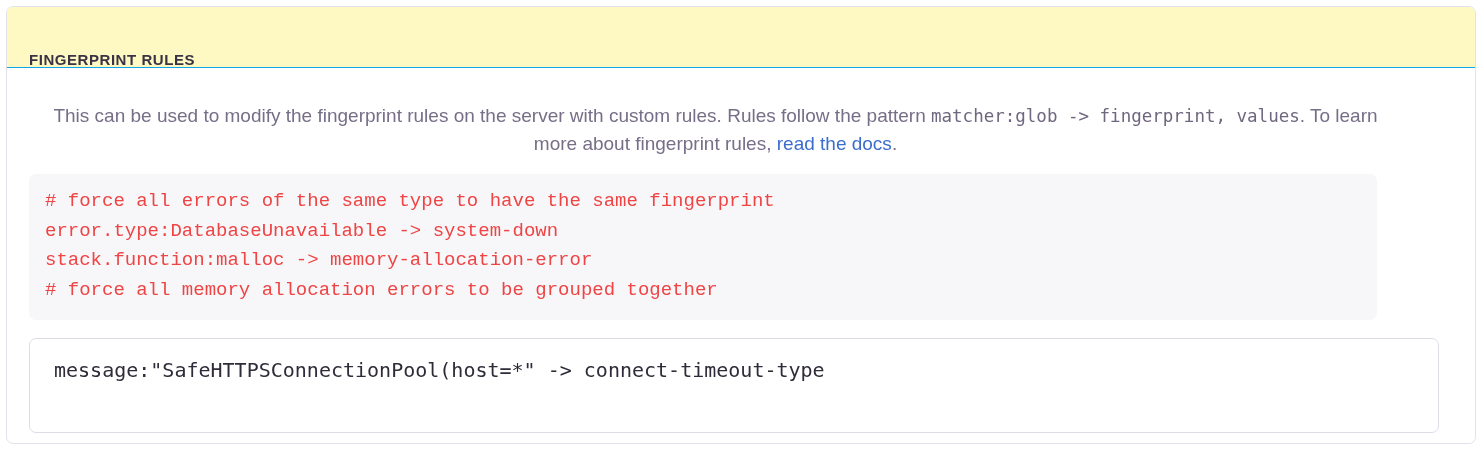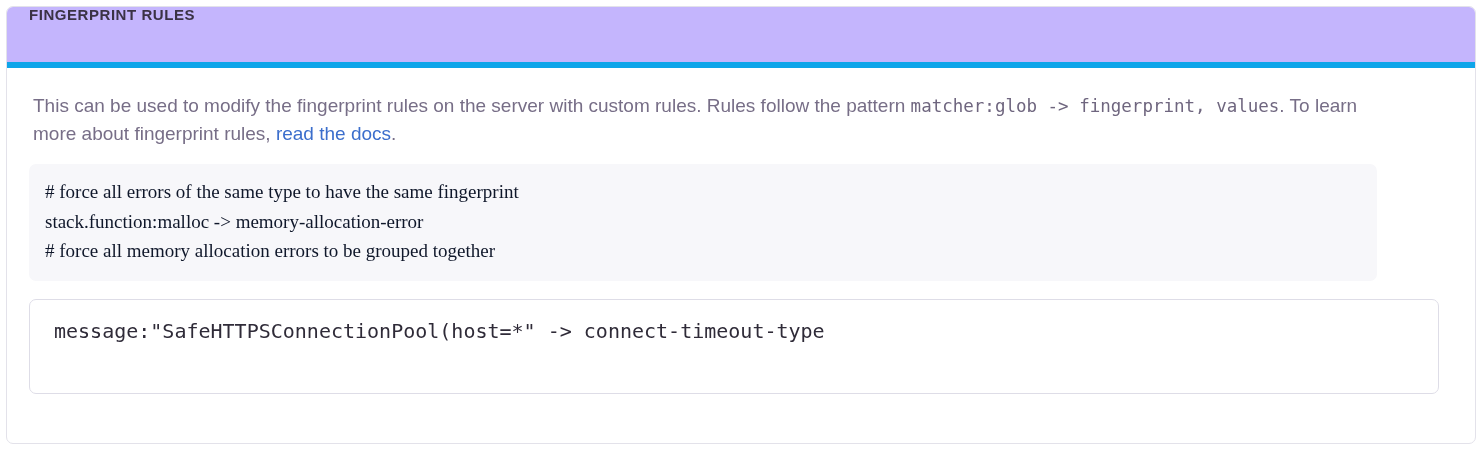--- a/index.html
+++ b/index.html
@@ -23,46 +23,47 @@
     box-sizing: border-box;
     background: #ffffff;
     border: 1px solid #e3e2ea;
     border-radius: 7px;
     overflow: hidden;
   }
 
   .panel-header {
     height: 61px;
     box-sizing: border-box;
-    background: #c4b5fd;
-    border-bottom: 6px solid #0ea5e9;
+    background: #fef9c3;
+    border-bottom: 1px solid #0ea5e9;
     display: flex;
-    align-items: flex-start;
+    align-items: flex-end;
     padding: 0 22px;
   }
 
   .panel-title {
     font-size: 15px;
     font-weight: bold;
     color: #3a3245;
     letter-spacing: 0.55px;
     text-transform: uppercase;
     line-height: 1;
   }
 
   .panel-body {
     padding: 20px 22px 0 22px;
   }
 
   .description {
     font-size: 19px;
     line-height: 27px;
     color: #776e87;
-    margin: 4px;
+    margin: 14px;
     max-width: 1345px;
+    text-align: center;
   }
 
   .inline-code {
     font-family: "DejaVu Sans Mono", "Liberation Mono", monospace;
     font-size: 17.5px;
     color: #6f667f;
     white-space: pre;
   }
 
   .doc-link {
@@ -73,24 +74,24 @@
   .code-block {
     margin-top: 17px;
     background: #f7f7fa;
     border-radius: 7px;
     padding: 13px 16px 15px 16px;
     width: 1348px;
     box-sizing: border-box;
   }
 
   .code-line {
-    font-family: Liberation Serif, serif;
+    font-family: Liberation Mono, monospace;
     font-size: 19px;
     line-height: 29.5px;
-    color: #0f172a;
+    color: #ef4444;
     white-space: pre;
   }
 
   .rules-textarea {
     display: block;
     margin-top: 18px;
     width: 1410px;
     height: 95px;
     box-sizing: border-box;
     padding: 18px 24px;
@@ -115,20 +116,21 @@
   <div class="panel-header">
     <div class="panel-title">FINGERPRINT RULES</div>
   </div>
 
   <div class="panel-body">
 
     <p class="description"><span>This can be used to modify the fingerprint rules on the server with custom rules. Rules follow the pattern </span><code class="inline-code">matcher:glob -&gt; fingerprint, values</code><span>. To learn more about fingerprint rules, </span><a class="doc-link" href="#">read the docs</a><span>.</span></p>
 
     <div class="code-block">
       <div class="code-line"># force all errors of the same type to have the same fingerprint</div>
+      <div class="code-line">error.type:DatabaseUnavailable -&gt; system-down</div>
       <div class="code-line">stack.function:malloc -&gt; memory-allocation-error</div>
       <div class="code-line"># force all memory allocation errors to be grouped together</div>
     </div>
 
     <textarea class="rules-textarea" spellcheck="false" placeholder="" style="">message:"SafeHTTPSConnectionPool(host=*" -&gt; connect-timeout-type</textarea>
 
   </div>
 </div>
 
 </body></html>

